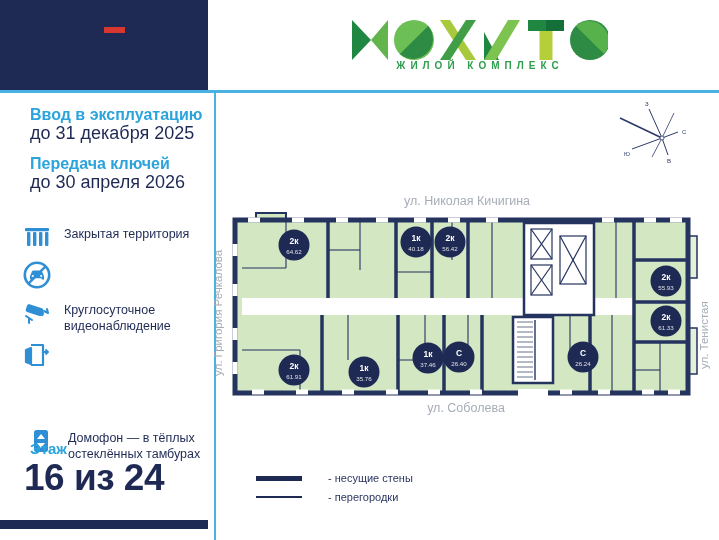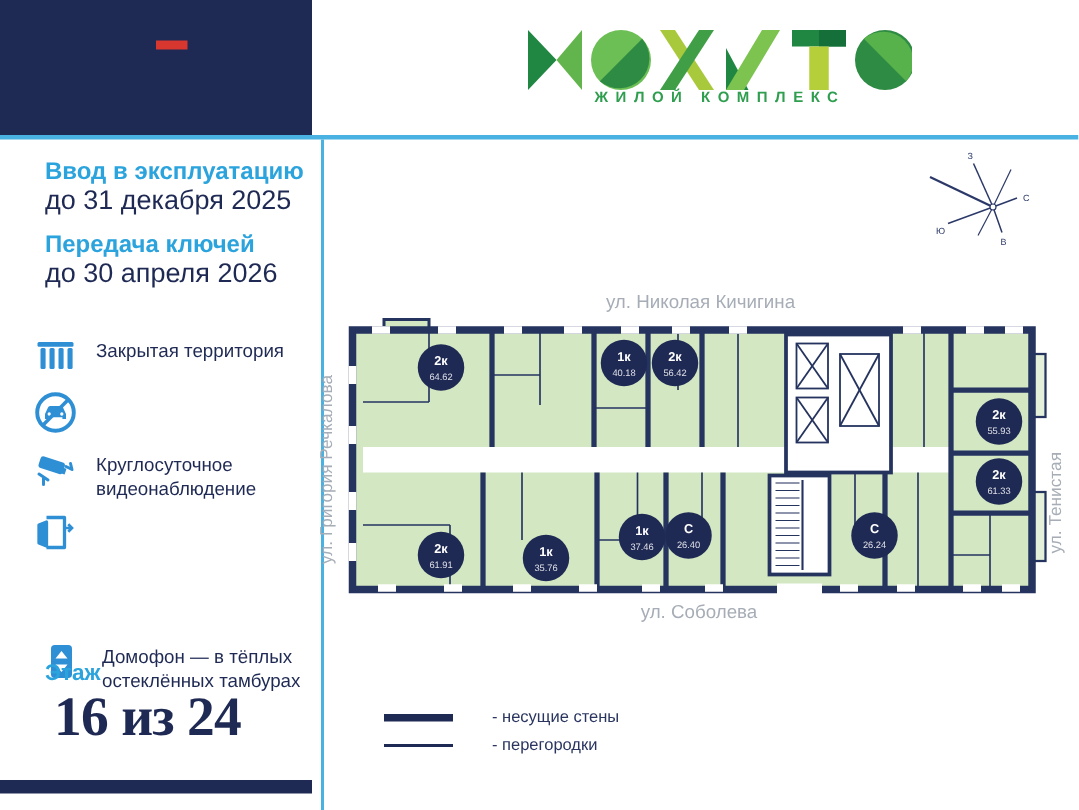--- a/index.html
+++ b/index.html
@@ -125,21 +125,21 @@
 <div class="abs feature-row" style="left:26px;top:382px;margin-top:44px;">
   <svg class="feature-icon" viewBox="0 0 30 30">
     <rect x="8" y="4" width="14" height="22" rx="2.5" fill="#2e8fd5"></rect>
     <path d="M15 8 l4 5 h-8 Z" fill="#ffffff"></path>
     <path d="M15 22 l-4-5 h8 Z" fill="#ffffff"></path>
   </svg>
   <div class="feature-text">Домофон — в тёплых остеклённых тамбурах</div>
 </div>
 
 <div class="abs floor-label" style="left:30px;top:440px;">Этаж</div>
-<div class="abs floor-value" style="left:36px;top:457px;font-family:Liberation Serif, serif;">16 из 24</div>
+<div class="abs floor-value" style="left:24px;top:457px;">16 из 24</div>
 <div class="abs sidebar-footer-bar"></div>
 
 <svg class="abs" style="left:352px;top:12px;" width="256" height="52" viewBox="0 0 256 52" aria-label="МОХИТО">
 
   <g transform="translate(0,2)">
     <polygon points="0,46 0,6 19,26" fill="#1f8742"></polygon>
     <polygon points="19,26 36,6 36,46" fill="#62b54c"></polygon>
   </g>
 
   <g transform="translate(44,2)">

